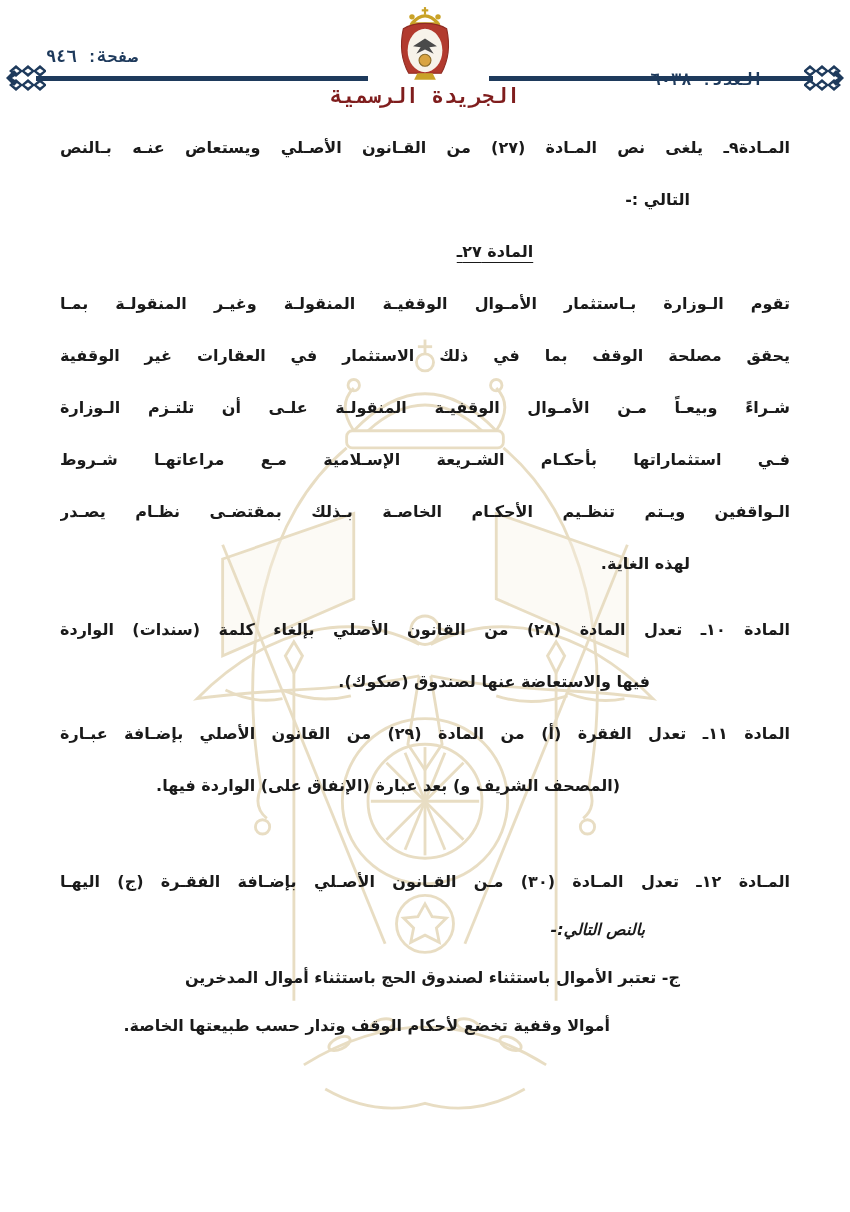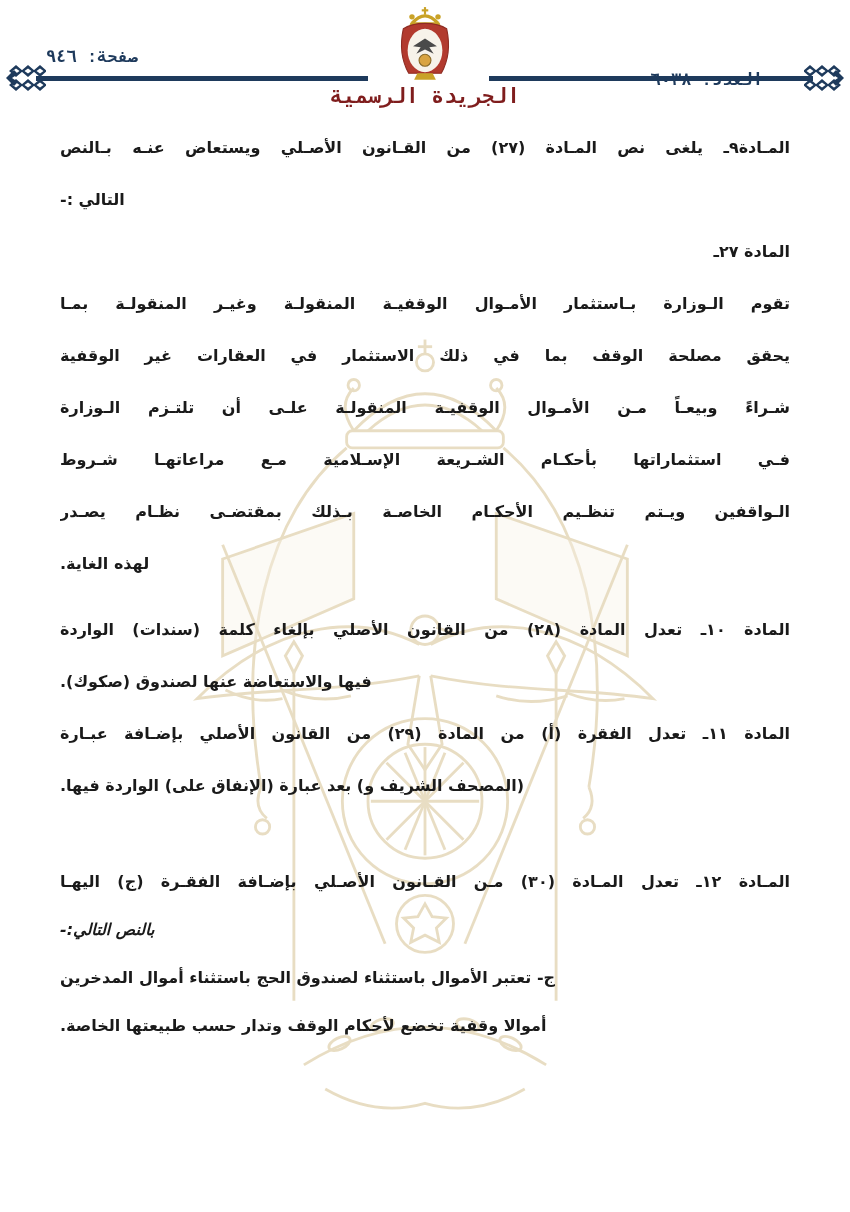--- a/index.html
+++ b/index.html
@@ -40,30 +40,30 @@
     opacity: 0.55; z-index: 0; pointer-events: none;
   }
   
   .doc { position: relative; z-index: 1; padding: 4px 60px 0 60px; direction: rtl; }
   .tline {
     height: 52px; line-height: 52px;
     font-size: 16px; font-weight: bold;
     direction: rtl; overflow: hidden;
   }
   .just   { text-align: justify; text-align-last: justify; -moz-text-align-last: justify; }
-  .right  { text-align: left; white-space: nowrap; }
+  .right  { text-align: right; white-space: nowrap; }
   .ind100 { padding-left: 0; padding-right: 100px; }
   .ind110 { padding-right: 110px; }
   .ind140 { padding-right: 140px; }
   .ind145 { padding-right: 145px; font-style: italic; }
   .ind170 { padding-right: 170px; }
   .ind180 { padding-right: 180px; }
   .heading-27 {
-    text-align: right; padding-left: 140px;
-    text-underline-offset: 5px;
+    text-align: center; padding-left: 140px;
+    text-decoration: underline; text-underline-offset: 5px;
   }
   .gap14 { height: 14px; }
   .gap46 { height: 46px; }
   .a12 .tline { height: 48px; line-height: 48px; }
 </style>
 </head>
 <body>
 
 <div class="header">
 

